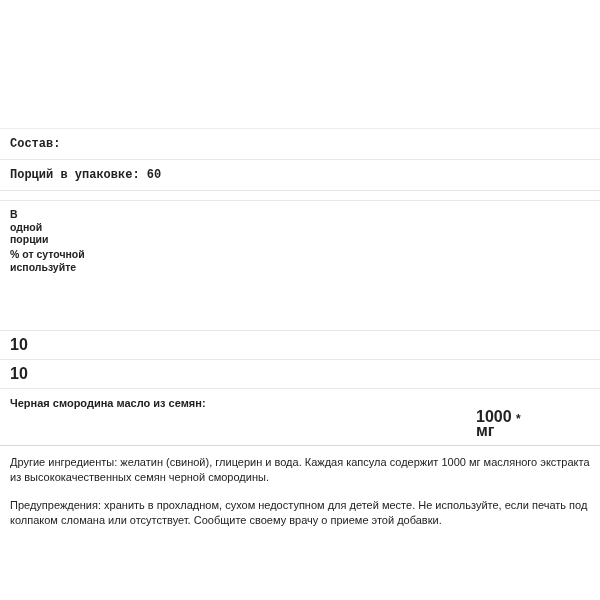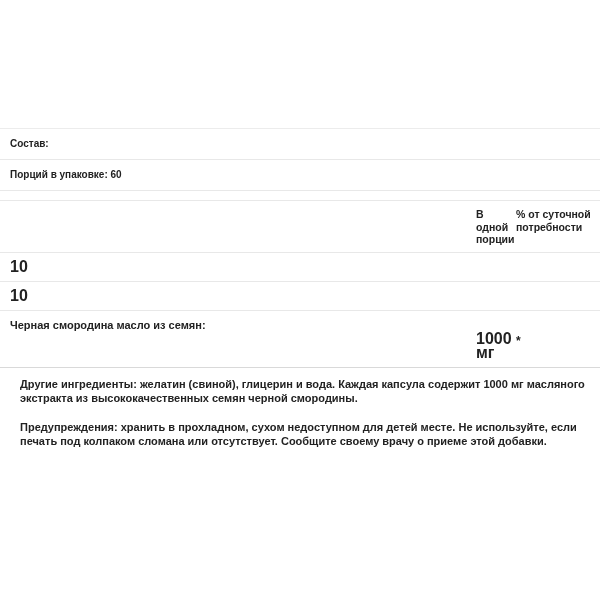--- a/index.html
+++ b/index.html
@@ -49,32 +49,33 @@
   .row .dv {
     flex: 0 0 76px;
     width: 76px;
     font-size: 11px;
     line-height: 14px;
     font-weight: bold;
   }
 
   
   .row.intro { padding: 8px 8px 8px 10px; }
-  .row.intro .name { font-size: 10px; }
+  .row.intro .name { font-size: 12px; font-family: Liberation Mono, monospace; }
 
   
   .gap-row {
     height: 10px;
     border-top: 1px solid #e8e8e8;
     box-sizing: border-box;
   }
 
   
   .row.head {
     padding-bottom: 6px;
+    flex-direction: column;
   }
   .row.head .amount,
   .row.head .dv {
     font-size: 10.5px;
     line-height: 12.5px;
     font-weight: bold;
   }
 
   
   .row.detail { padding-top: 7px; padding-bottom: 7px; }
@@ -95,24 +96,24 @@
     line-height: 14px;
     font-weight: bold;
   }
 
   
   .para-block {
     border-top: 1px solid #d9d9d9;
     padding: 9px 10px 0 10px;
   }
   .para-block p {
-    margin: 0 0 14px 10px;
+    margin: 0 0 14px 0;
     font-size: 11px;
     line-height: 14.5px;
-    font-weight: bold;
+    font-weight: normal;
   }
   .para-block p:last-child { margin-bottom: 0; }
 </style>
 </head>
 <body>
 
 <div class="label-panel">
 
   <div class="row intro first">
     <div class="name">Состав:</div>
@@ -121,21 +122,21 @@
 
   <div class="row intro">
     <div class="name">Порций в упаковке: 60</div>
   </div>
 
   <div class="gap-row"></div>
 
   <div class="row head">
     <div class="name"></div>
     <div class="amount">В одной порции</div>
-    <div class="dv">% от суточной потребности</div>
+    <div class="dv">% от суточной используйте</div>
   </div>
 
   <div class="row">
     <div class="amount">10</div>
     <div class="dv"></div>
   </div>
 
   <div class="row">
     <div class="amount">10</div>
     <div class="dv"></div>

